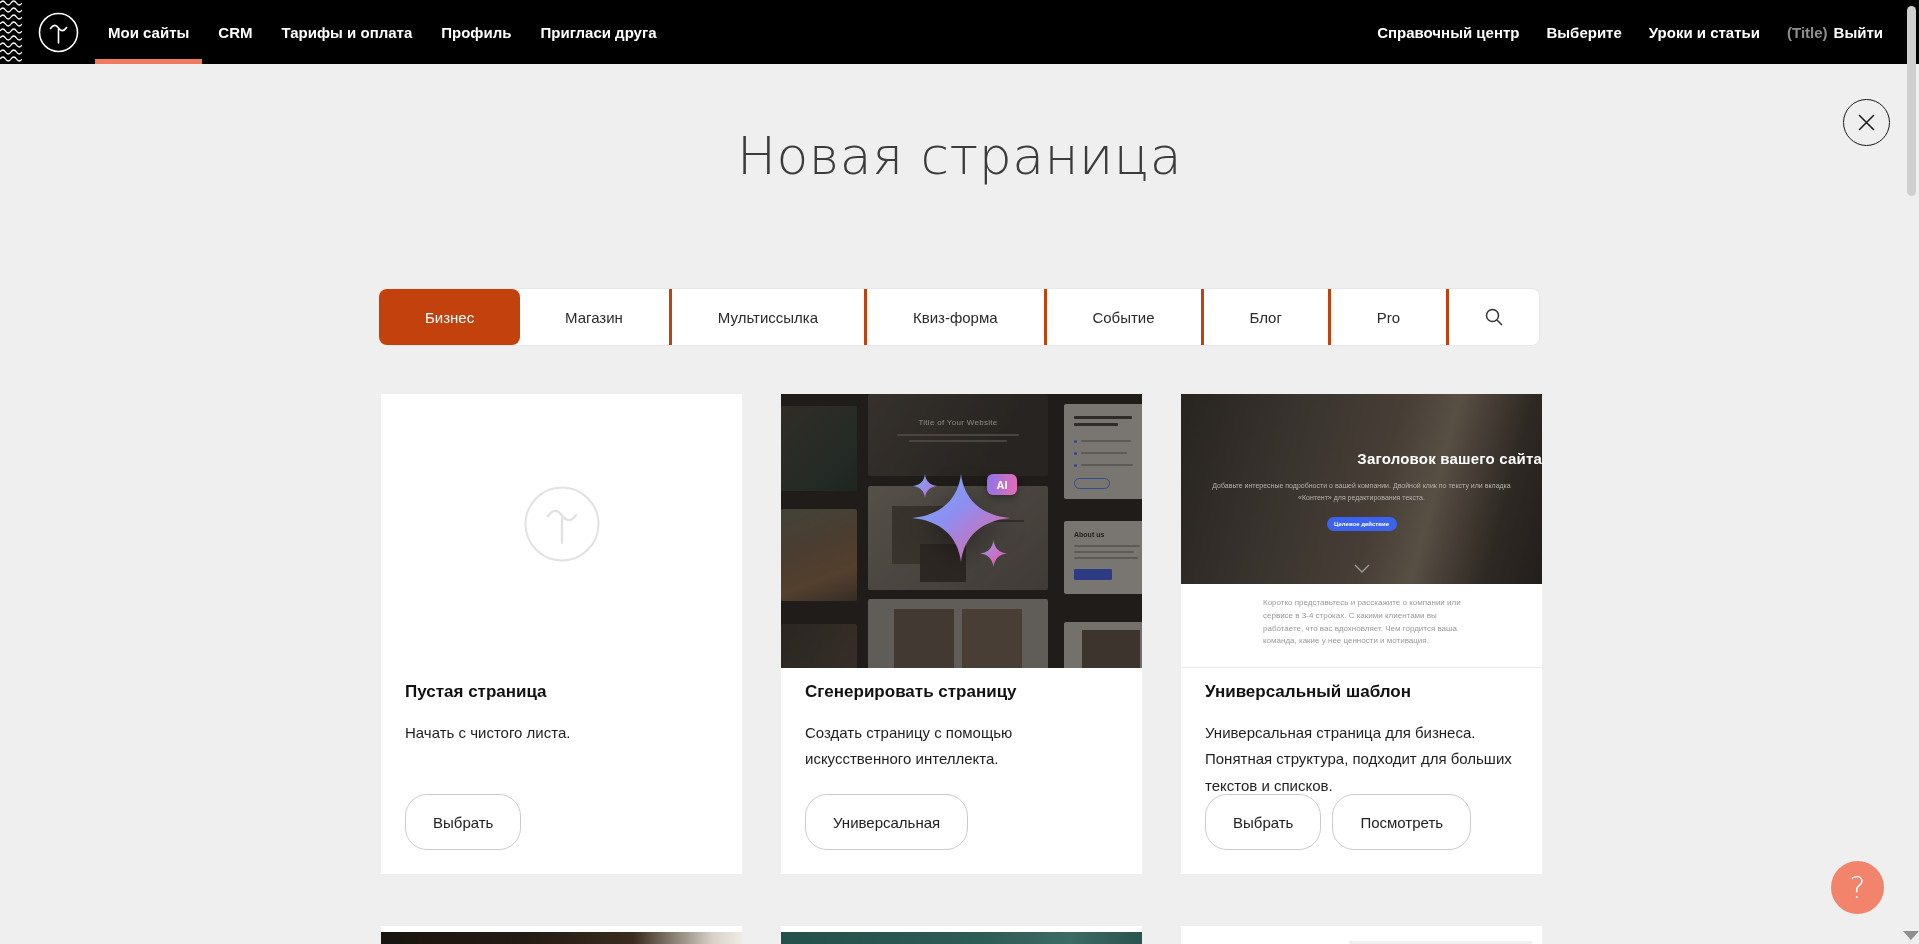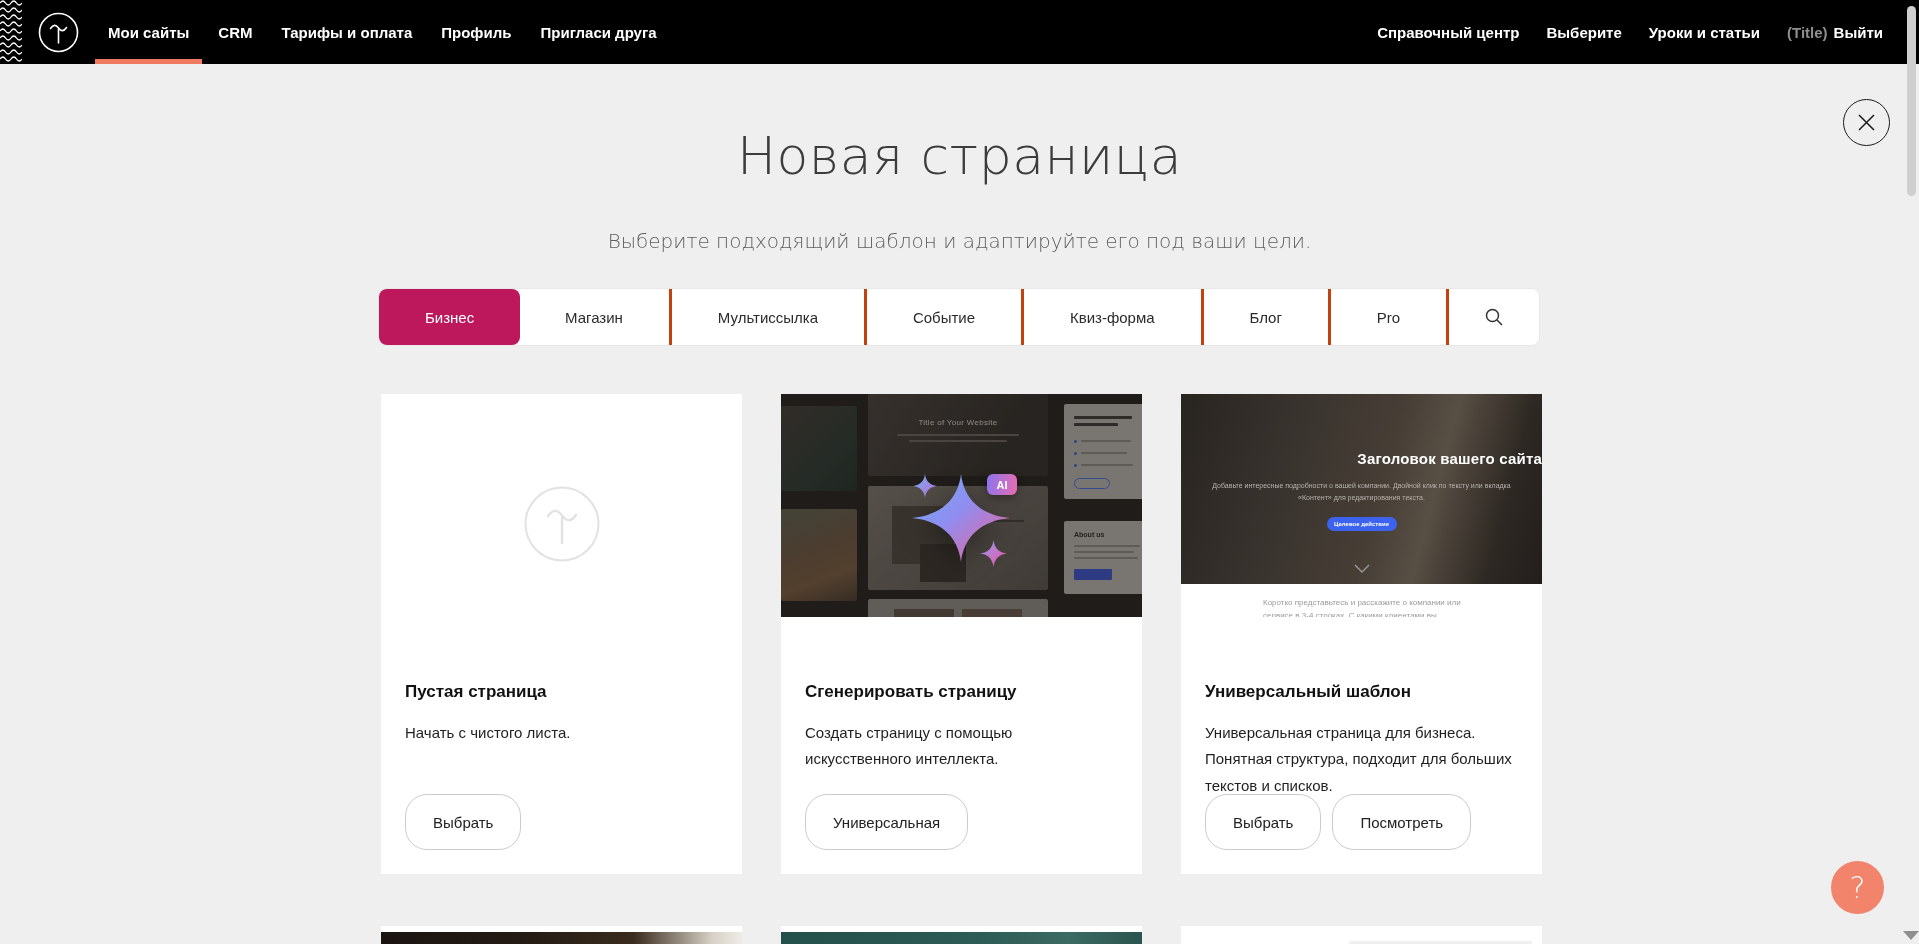--- a/index.html
+++ b/index.html
@@ -30,27 +30,27 @@
                 color:#3c3c3c; letter-spacing:0.5px; }
   .page-subtitle { position:absolute; top:229px; left:0; width:1919px; text-align:center;
                    font-family:"DejaVu Sans", sans-serif; font-weight:200; font-size:20px; color:#5f5f5f; }
 
   
   .tabbar { position:absolute; left:379px; top:289px; width:1160px; height:56px; background:#fff;
             border-radius:8px; display:flex; box-shadow:0 0 0 1px #e7e7e7; }
   .tab { flex:1 1 auto; display:flex; align-items:center; justify-content:center; font-size:15px;
          color:#2b2b2b; border-right:3px solid #c2410c; cursor:pointer; background:#fff; }
   .tab:first-child { border-radius:8px 0 0 8px; }
-  .tab.active { background:#be185d; color:#fff; border-radius:8px; border-right:none; margin-right:-1px; z-index:2; }
+  .tab.active { background:#c2410c; color:#fff; border-radius:8px; border-right:none; margin-right:-1px; z-index:2; }
   .tab.search-tab { flex:0 0 90px; border-right:none; border-radius:0 8px 8px 0; }
 
   
   .card { position:absolute; top:394px; width:361px; height:480px; background:#fff; }
   .card.c1 { left:381px; } .card.c2 { left:781px; } .card.c3 { left:1181px; }
-  .card-media { position:relative; width:361px; height:223px; overflow:hidden; }
+  .card-media { position:relative; width:361px; height:274px; overflow:hidden; }
   .card-body { position:absolute; left:24px; right:24px; top:288px; bottom:0; }
   .card-title { font-size:17px; font-weight:700; color:#111; margin-bottom:18px; }
   .card-desc { font-size:15px; line-height:1.75; color:#1f1f1f; }
   .card-actions { position:absolute; left:0; bottom:24px; display:flex; gap:11px; }
   .btn { height:56px; padding:0 27px; border:1px solid #ccc; border-radius:22px; background:#fff;
          font-size:15px; color:#222; display:flex; align-items:center; cursor:pointer;
          font-family:"Liberation Sans", sans-serif; }
 
   
   .watermark { position:absolute; left:50%; top:130px; transform:translate(-50%,-50%); }
@@ -187,37 +187,36 @@
     </div>
   </div>
 
   <div class="close-btn">
     <svg width="21" height="21" viewBox="0 0 21 21">
       <path d="M3 3 L18 18 M18 3 L3 18" stroke="#1b1b1b" stroke-width="1.5" fill="none"></path>
     </svg>
   </div>
 
   <div class="page-title">Новая страница</div>
-  <div class="page-subtitle">Выберите подходящий шаблон и адаптируйте его под ваши цели.</div>
 
   <div class="tabbar">
     <div class="tab active">
       <span>Бизнес</span>
     </div>
     <div class="tab">
       <span>Магазин</span>
     </div>
     <div class="tab">
       <span>Мультиссылка</span>
     </div>
     <div class="tab">
+      <span>Квиз-форма</span>
+    </div>
+    <div class="tab">
       <span>Событие</span>
-    </div>
-    <div class="tab">
-      <span>Квиз-форма</span>
     </div>
     <div class="tab">
       <span>Блог</span>
     </div>
     <div class="tab">
       <span>Pro</span>
     </div>
     <div class="tab search-tab">
       <svg width="20" height="20" viewBox="0 0 20 20">
         <circle cx="8.5" cy="8.5" r="6" fill="none" stroke="#333" stroke-width="1.5"></circle>

